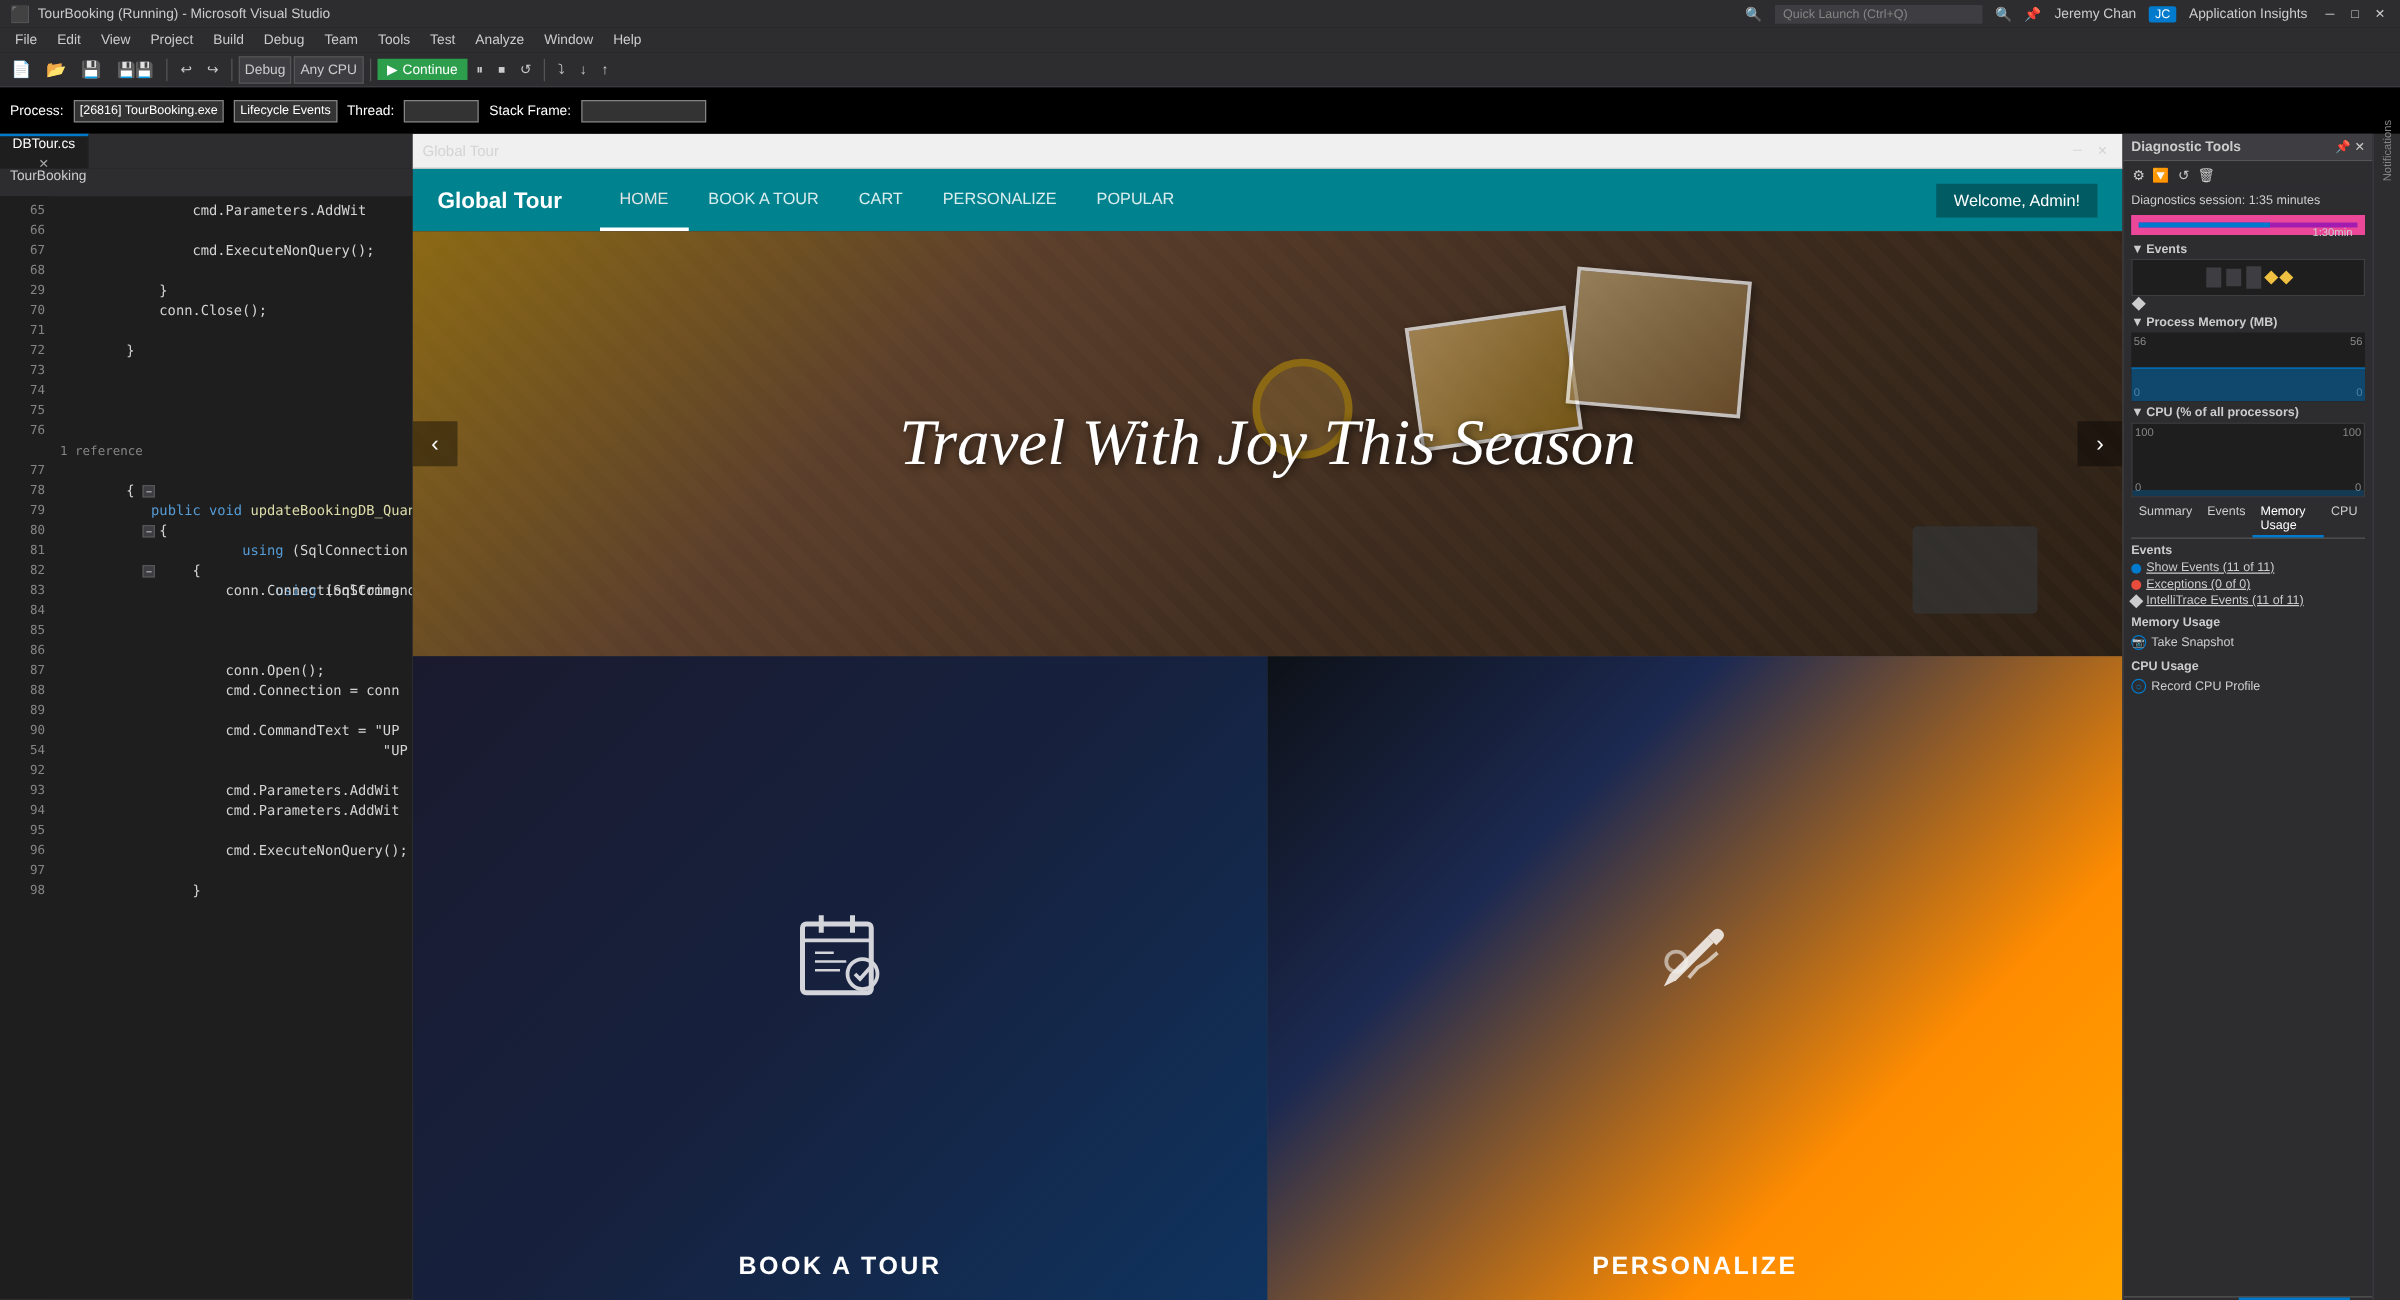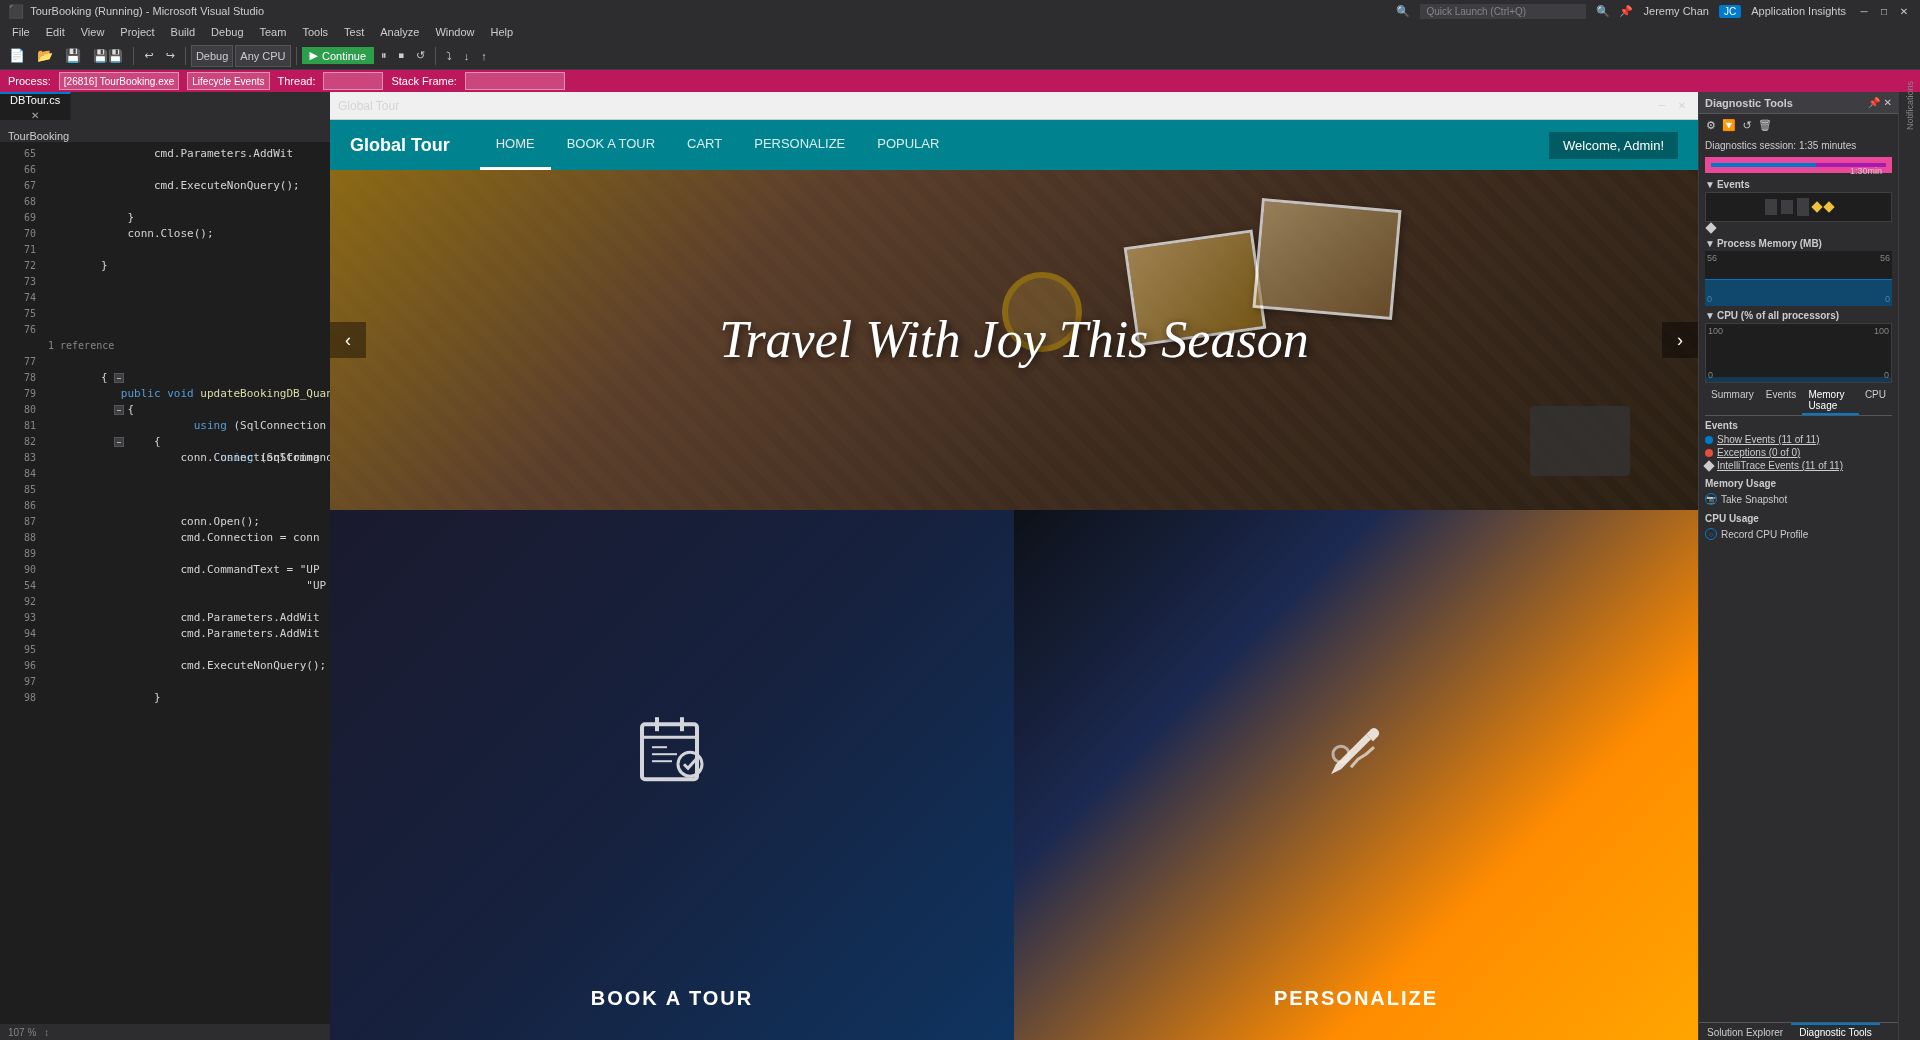--- a/index.html
+++ b/index.html
@@ -17,32 +17,32 @@
     #menu-bar span { padding: 2px 8px; cursor: pointer; }
 
     
     #toolbar { height: 28px; background: #2d2d30; border-bottom: 1px solid #3e3e42; display: flex; align-items: center; padding: 0 4px; gap: 2px; }
     .tb-btn { height: 22px; padding: 0 4px; display: flex; align-items: center; cursor: pointer; font-size: 11px; color: #ccc; border: 1px solid transparent; }
     .tb-separator { width: 1px; height: 18px; background: #555; margin: 0 3px; }
     .tb-dropdown { height: 22px; padding: 0 4px; display: flex; align-items: center; background: #3e3e42; border: 1px solid #555; font-size: 11px; color: #ccc; cursor: pointer; }
     .tb-green-btn { background: #2c9e4c; color: white; padding: 2px 8px; font-size: 11px; display: flex; align-items: center; gap: 4px; cursor: pointer; border: none; }
 
     
-    #debug-bar { height: 22px; background: #be185d; display: flex; align-items: center; padding: 0 8px; font-size: 11px; color: white; gap: 8px; }
+    #debug-bar { height: 37px; background: #000000; display: flex; align-items: center; padding: 0 8px; font-size: 11px; color: white; gap: 8px; }
 
     
     #main-layout { display: flex; height: calc(1040px - 22px - 20px - 28px - 22px); }
 
     
     #code-panel { width: 330px; background: #1e1e1e; display: flex; flex-direction: column; flex-shrink: 0; }
     #tab-bar { height: 28px; background: #2d2d30; display: flex; align-items: stretch; }
     .tab { display: flex; align-items: center; padding: 0 10px; gap: 4px; font-size: 11px; cursor: pointer; color: #ccc; border-right: 1px solid #252526; }
     .tab.active { background: #1e1e1e; color: white; border-top: 2px solid #007acc; flex-direction: column; }
     .tab .tab-close { font-size: 10px; cursor: pointer; opacity: 0.6; }
-    #breadcrumb-bar { height: 22px; background: #2d2d30; display: flex; align-items: flex-end; padding: 0 8px; font-size: 11px; color: #ccc; gap: 4px; }
+    #breadcrumb-bar { height: 22px; background: #2d2d30; display: flex; align-items: flex-start; padding: 0 8px; font-size: 11px; color: #ccc; gap: 4px; }
     #code-area { flex: 1; overflow: hidden; display: flex; }
     #line-numbers { width: 40px; background: #1e1e1e; padding: 4px 4px; color: #858585; font-size: 10px; font-family: Consolas, monospace; line-height: 16px; text-align: right; user-select: none; }
     #code-content { flex: 1; padding: 4px 8px; font-family: Consolas, monospace; font-size: 11px; line-height: 16px; overflow: hidden; }
     .code-line { height: 16px; white-space: pre; }
     .kw { color: #569cd6; }
     .method { color: #dcdcaa; }
     .ref { color: #858585; font-size: 10px; }
     .folded { display: inline-block; width: 10px; height: 10px; background: #3e3e42; border: 1px solid #555; cursor: pointer; font-size: 8px; text-align: center; line-height: 10px; }
 
     
@@ -214,21 +214,21 @@
     <div id="breadcrumb-bar">
       <span>TourBooking</span>
     </div>
 
     <div id="code-area">
       <div id="line-numbers">
         <div>65</div>
         <div>66</div>
         <div>67</div>
         <div>68</div>
-        <div>69</div>
+        <div>29</div>
         <div>70</div>
         <div>71</div>
         <div>72</div>
         <div>73</div>
         <div>74</div>
         <div>75</div>
         <div>76</div>
         <div style="color:#6a9955;font-size:9px;">&nbsp;</div>
         <div>77</div>
         <div>78</div>

